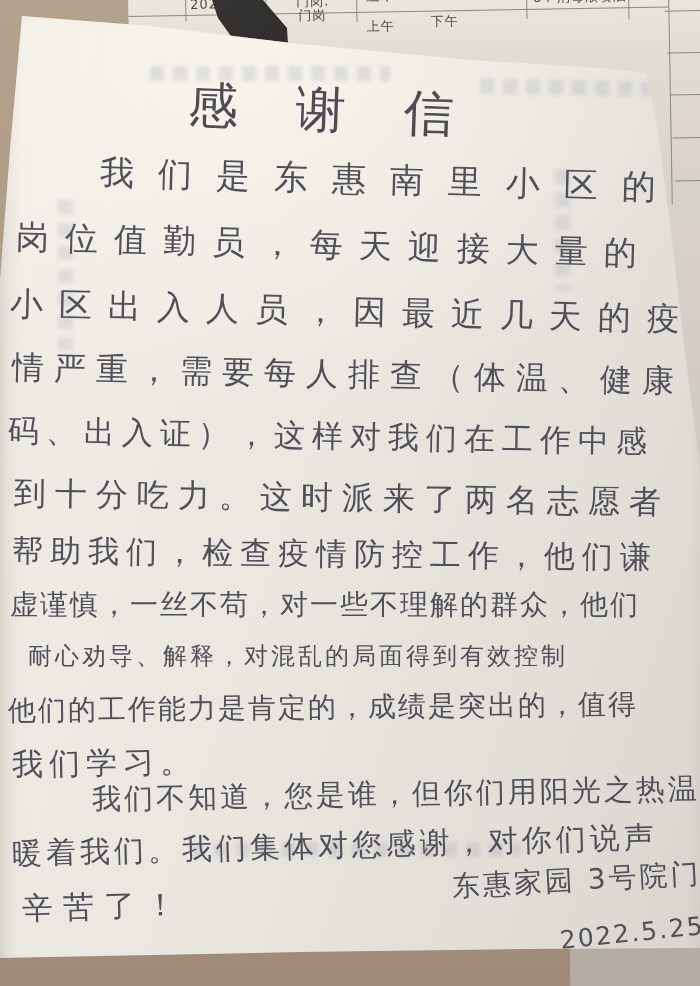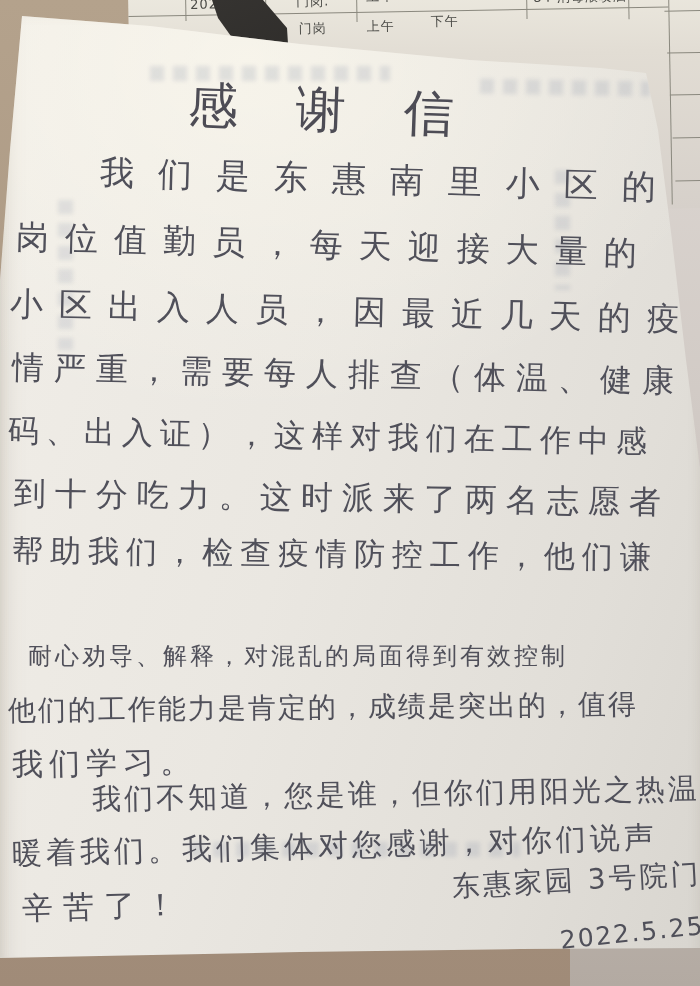--- a/index.html
+++ b/index.html
@@ -73,21 +73,21 @@
     <div class="tline-v" style="left:540px;top:0;height:222px;"></div>
     <div class="tline-h" style="left:536px;top:28px;width:36px;"></div>
     <div class="tline-h" style="left:538px;top:70px;width:34px;"></div>
     <div class="tline-h" style="left:540px;top:112px;width:32px;"></div>
     <div class="tline-h" style="left:542px;top:155px;width:30px;"></div>
     <div class="tline-h" style="left:544px;top:198px;width:28px;"></div>
     <div class="tcell" style="left:62px;top:6px;">2022</div>
     <div class="tcell" style="left:168px;top:4px;">门岗.</div>
     <div class="tcell" style="left:238px;top:0px;">上午</div>
     <div class="tcell" style="left:405px;top:4px;">84 消毒液喷洒</div>
-    <div class="tcell" style="left:170px;top:31px;font-family:Liberation Serif, serif;">门岗</div>
+    <div class="tcell" style="left:170px;top:18px;font-family:Liberation Serif, serif;">门岗</div>
     <div class="tcell" style="left:238px;top:30px;">上午</div>
     <div class="tcell" style="left:302px;top:26px;">下午</div>
   </div>
 
   <div class="strap"></div>
 
   <div class="paper">
 
     <div class="bleed h" style="left:150px;top:66px;width:240px;"></div>
     <div class="bleed h" style="left:480px;top:80px;width:170px;transform:rotate(1deg);"></div>
@@ -97,20 +97,21 @@
 
     <div class="title">感谢信</div>
 
     <div class="hl" style="left:100px;top:150px;font-size:34px;letter-spacing:24px;transform:rotate(1.5deg);">我们是东惠南里小区的</div>
     <div class="hl" style="left:16px;top:215px;font-size:33px;letter-spacing:16px;transform:rotate(1.5deg);">岗位值勤员，每天迎接大量的</div>
     <div class="hl" style="left:10px;top:282px;font-size:33px;letter-spacing:16px;transform:rotate(1.3deg);">小区出入人员，因最近几天的疫</div>
     <div class="hl" style="left:12px;top:346px;font-size:32px;letter-spacing:10px;transform:rotate(1.2deg);">情严重，需要每人排查（体温、健康</div>
     <div class="hl" style="left:8px;top:410px;font-size:31px;letter-spacing:7px;transform:rotate(1deg);">码、出入证），这样对我们在工作中感</div>
     <div class="hl" style="left:14px;top:472px;font-size:32px;letter-spacing:9px;transform:rotate(0.8deg);">到十分吃力。这时派来了两名志愿者</div>
     <div class="hl" style="left:12px;top:530px;font-size:31px;letter-spacing:7px;transform:rotate(0.6deg);">帮助我们，检查疫情防控工作，他们谦</div>
+    <div class="hl" style="left:10px;top:586px;font-size:28px;letter-spacing:2px;transform:rotate(0deg);">虚谨慎，一丝不苟，对一些不理解的群众，他们</div>
     <div class="hl" style="left:28px;top:640px;font-size:24px;letter-spacing:3px;transform:rotate(0deg);">耐心劝导、解释，对混乱的局面得到有效控制</div>
     <div class="hl" style="left:8px;top:692px;font-size:28px;letter-spacing:2px;transform:rotate(-0.6deg);">他们的工作能力是肯定的，成绩是突出的，值得</div>
     <div class="hl" style="left:12px;top:744px;font-size:31px;letter-spacing:6px;transform:rotate(-1deg);">我们学习。</div>
     <div class="hl" style="left:92px;top:780px;font-size:29px;letter-spacing:3px;transform:rotate(-1deg);">我们不知道，您是谁，但你们用阳光之热温</div>
     <div class="hl" style="left:12px;top:834px;font-size:30px;letter-spacing:4px;transform:rotate(-1.5deg);">暖着我们。我们集体对您感谢，对你们说声</div>
     <div class="hl" style="left:22px;top:888px;font-size:31px;letter-spacing:10px;transform:rotate(-1.5deg);">辛苦了！</div>
 
     <div class="sig" style="left:452px;top:868px;font-size:28px;letter-spacing:3px;transform:rotate(-3deg);">东惠家园 3号院门岗</div>
     <div class="date" style="left:560px;top:926px;font-size:25px;letter-spacing:2px;transform:rotate(-6deg);">2022.5.25</div>
 

